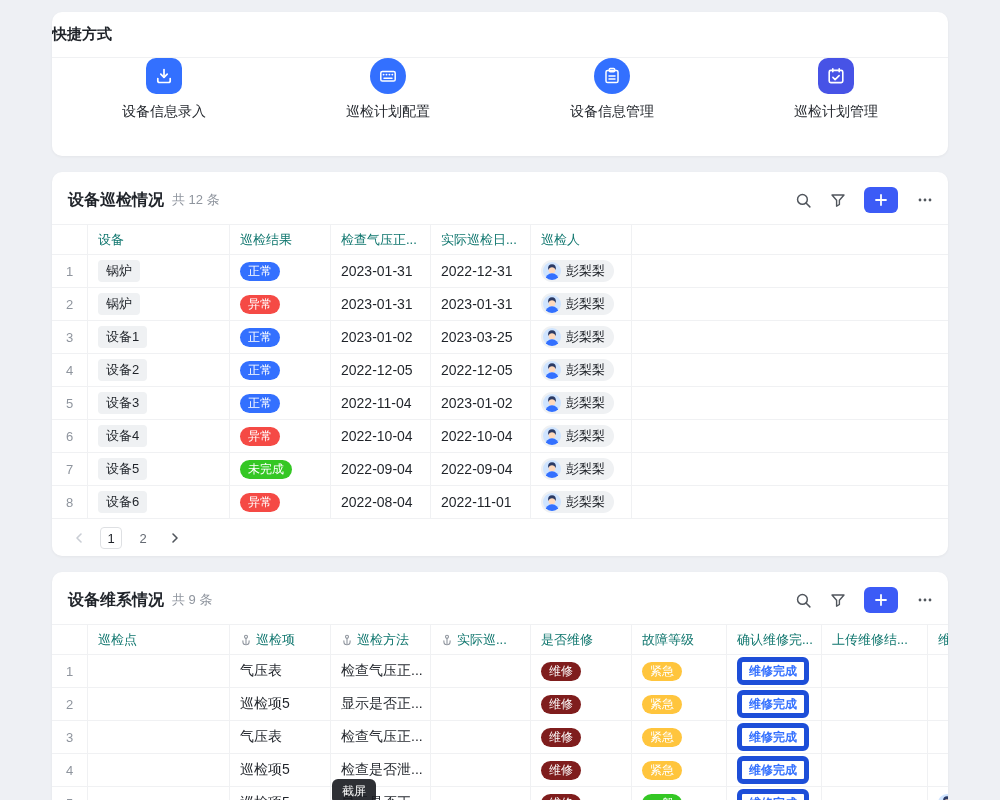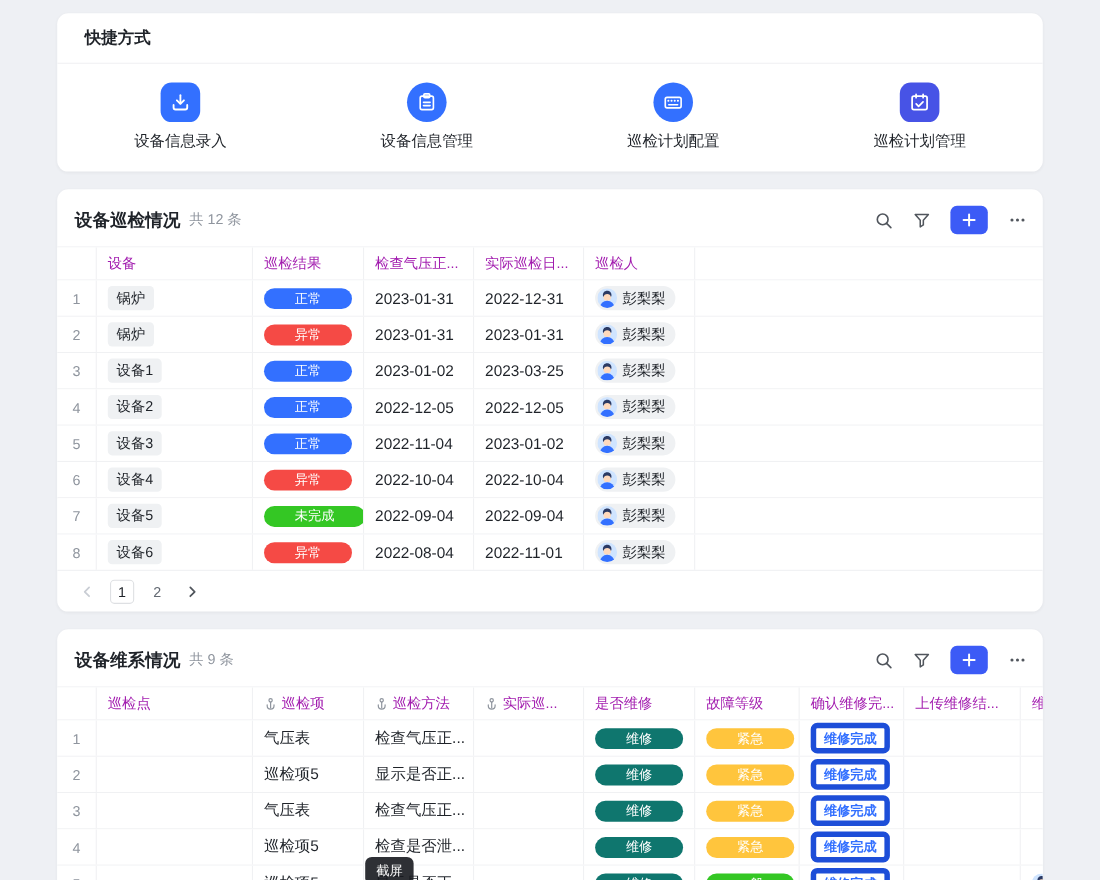--- a/index.html
+++ b/index.html
@@ -4,52 +4,52 @@
 <style>
 *{box-sizing:border-box}
 html,body{margin:0;padding:0}
 body{width:1000px;height:800px;overflow:hidden;background:#eef0f4;color:#1f2329;
      font-family:"Liberation Sans","DejaVu Sans",sans-serif}
 .wrap{padding:12px 52px 0}
 .card{background:#fff;border-radius:10px;margin-bottom:16px;box-shadow:0 1px 3px rgba(31,35,41,.05);
       overflow:hidden;position:relative;width:896px}
 
 .sc-card{height:144px}
-.sc-title{height:46px;display:flex;align-items:center;padding:0 25px;border-bottom:1px solid #f0f1f3;
+.sc-title{height:46px;display:flex;align-items:center;padding:0 0;border-bottom:1px solid #f0f1f3;
           font-size:15px;font-weight:700}
 .sc-row{height:97px;display:flex}
-.shortcut{flex:1;display:flex;flex-direction:column;align-items:center;justify-content:center;gap:9px;cursor:pointer}
+.shortcut{flex:1;display:flex;flex-direction:column;align-items:center;justify-content:flex-start;gap:9px;cursor:pointer}
 .sc-icon{width:36px;height:36px;display:flex;align-items:center;justify-content:center;
          background:#3370ff;border-radius:50%}
 .sc-icon.sq{border-radius:10px}
 .sc-icon.indigo{background:#4753e6}
 .sc-label{font-size:14px}
 
 .t-card .head{height:52px;display:flex;align-items:center;padding:4px 14px 0 16px}
 .head h2{font-size:16px;font-weight:700;margin:0}
 .count{margin-left:8px;font-size:13px;color:#8f959e}
 .tools{margin-left:auto;display:flex;align-items:center;gap:18px}
 .tool{display:flex;align-items:center;justify-content:center;cursor:pointer}
 .add-btn{width:34px;height:26px;border:none;border-radius:6px;background:#3c5bf6;
          display:flex;align-items:center;justify-content:center;cursor:pointer;padding:0}
 .tbl{border-top:1px solid #f0f1f3}
 .tr{display:flex;height:33px;border-bottom:1px solid #f0f1f3;background:#fff}
 .tr.th{height:30px}
 .td{display:flex;align-items:center;padding:0 10px;white-space:nowrap;overflow:hidden;
     border-right:1px solid #f0f1f3;font-size:14px}
 .td.last{border-right:none;flex:1}
-.th .td{font-size:13px;color:#a21caf;font-weight:400}
+.th .td{font-size:13px;color:#0f766e;font-weight:400}
 .num{width:36px;justify-content:center;font-size:13px;color:#8f959e;padding:0}
 .c1{width:142px}.c2{width:101px}.c3{width:100px}.c4{width:100px}.c5{width:101px}
 .m1{width:142px}.m2{width:101px}.m3{width:100px}.m4{width:100px}.m5{width:101px}
 .m6{width:95px}.m7{width:95px}.m8{width:106px}
 .pill{background:#eff1f3;border-radius:4px;padding:2px 8px;font-size:13px}
-.badge{color:#fff;font-size:12px;line-height:17px;padding:1px 28px;border-radius:10px}
+.badge{color:#fff;font-size:12px;line-height:17px;padding:1px 8px;border-radius:10px}
 .bg-blue{background:#3370ff}.bg-red{background:#f54a45}.bg-green{background:#34c724}
-.bg-orange{background:#0f766e}.bg-yellow{background:#ffc53d}
+.bg-orange{background:#7f1d1d}.bg-yellow{background:#ffc53d}
 .badge-outline{color:#3370ff;border:5px solid #1d4ed8;background:#fff;border-radius:6px;
                font-size:12px;line-height:16px;padding:1px 7px;font-weight:700}
 .person{display:inline-flex;align-items:center;gap:5px;background:#eff1f3;border-radius:11px;
         padding:2px 9px 2px 2px;font-size:13px}
 .avatar{width:18px;height:18px;border-radius:50%;overflow:hidden;display:inline-flex;flex:none}
 .pager{height:38px;display:flex;align-items:center;gap:10px;padding:0 16px}
 .pg{width:22px;height:22px;display:flex;align-items:center;justify-content:center;
     font-size:13px;color:#646a73;cursor:pointer}
 .pg.cur{border:1px solid #dee0e3;border-radius:4px;color:#1f2329;background:#fff}
 .lk{display:inline-flex;margin-right:4px}
@@ -72,36 +72,36 @@
               <path d="M10 3.5V11"></path>
               <path d="m6.8 8.2 3.2 3.2 3.2-3.2"></path>
               <path d="M3.8 12.5v2.2c0 1 .8 1.8 1.8 1.8h8.8c1 0 1.8-.8 1.8-1.8v-2.2"></path>
             </svg>
         </span>
         <span class="sc-label">设备信息录入</span>
       </div>
       <div class="shortcut">
         <span class="sc-icon">
           <svg width="20" height="20" viewBox="0 0 20 20" fill="none" stroke="#fff" stroke-width="1.5" stroke-linecap="round" stroke-linejoin="round">
+              <rect x="2.8" y="5.5" width="14.4" height="9.5" rx="1.6"></rect>
+              <path d="M5.6 8.6h.01M8.5 8.6h.01M11.4 8.6h.01M14.3 8.6h.01" stroke-width="1.9"></path>
+              <path d="M6 12.2h8"></path>
+            </svg>
+        </span>
+        <span class="sc-label">巡检计划配置</span>
+      </div>
+      <div class="shortcut">
+        <span class="sc-icon">
+          <svg width="20" height="20" viewBox="0 0 20 20" fill="none" stroke="#fff" stroke-width="1.5" stroke-linecap="round" stroke-linejoin="round">
               <rect x="4" y="4.4" width="12" height="12.2" rx="1.6"></rect>
               <rect x="7.3" y="2.4" width="5.4" height="3.4" rx="1"></rect>
               <path d="M7 10h6M7 13h6"></path>
             </svg>
         </span>
         <span class="sc-label">设备信息管理</span>
-      </div>
-      <div class="shortcut">
-        <span class="sc-icon">
-          <svg width="20" height="20" viewBox="0 0 20 20" fill="none" stroke="#fff" stroke-width="1.5" stroke-linecap="round" stroke-linejoin="round">
-              <rect x="2.8" y="5.5" width="14.4" height="9.5" rx="1.6"></rect>
-              <path d="M5.6 8.6h.01M8.5 8.6h.01M11.4 8.6h.01M14.3 8.6h.01" stroke-width="1.9"></path>
-              <path d="M6 12.2h8"></path>
-            </svg>
-        </span>
-        <span class="sc-label">巡检计划配置</span>
       </div>
       <div class="shortcut">
         <span class="sc-icon sq indigo">
           <svg width="20" height="20" viewBox="0 0 20 20" fill="none" stroke="#fff" stroke-width="1.6" stroke-linecap="round" stroke-linejoin="round">
               <rect x="3.2" y="4.4" width="13.6" height="12.2" rx="1.6"></rect>
               <path d="M6.8 2.8v3M13.2 2.8v3"></path>
               <path d="m6.9 11.4 2.2 2.2 4-4"></path>
             </svg>
         </span>
         <span class="sc-label">巡检计划管理</span>

